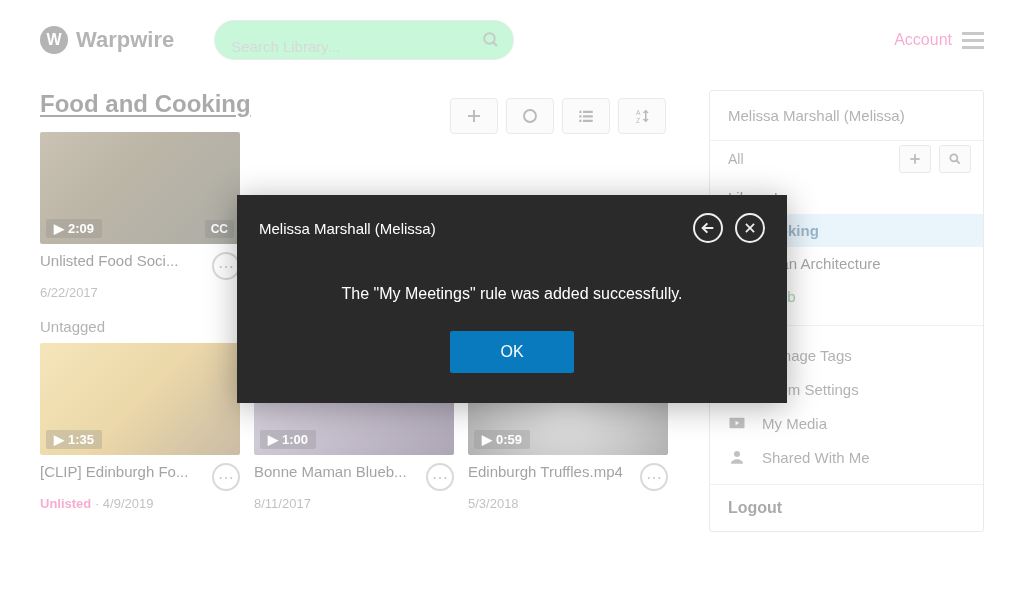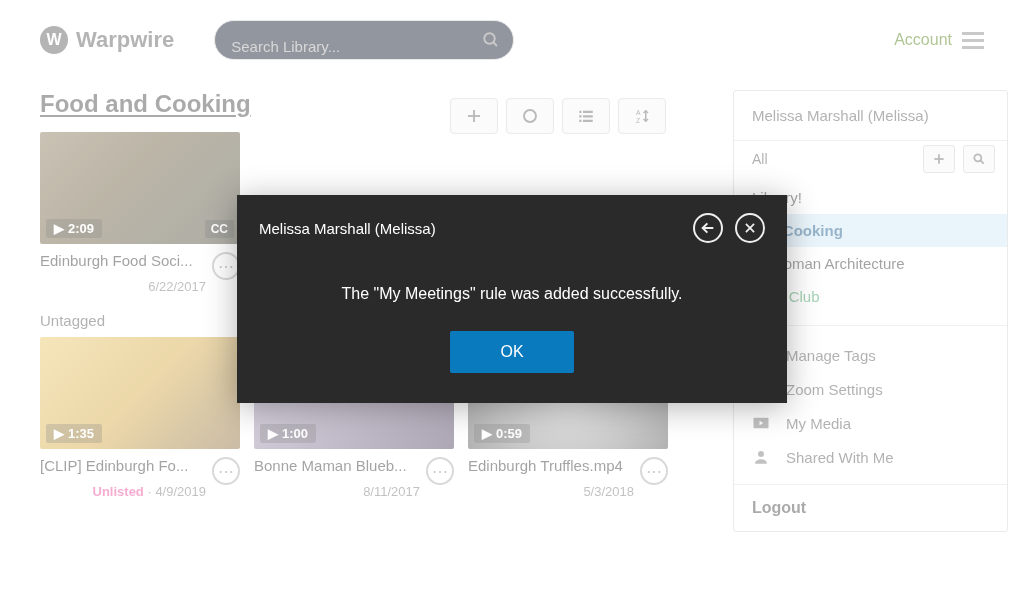--- a/index.html
+++ b/index.html
@@ -1,48 +1,48 @@
 <!DOCTYPE html>
 <html><head>
 <meta charset="utf-8">
 <style>
 * { box-sizing: border-box; margin: 0; padding: 0; }
 body { font-family: -apple-system, BlinkMacSystemFont, "Segoe UI", Helvetica, Arial, sans-serif; background: #fff; color: #333; width: 1024px; height: 600px; overflow: hidden; position: relative; }
 .header { display: flex; align-items: center; padding: 20px 40px; gap: 40px; }
 .logo { display: flex; align-items: center; gap: 8px; font-size: 22px; font-weight: 600; color: #595959; }
 .logo-circle { width: 28px; height: 28px; border-radius: 50%; background: #595959; display: flex; align-items: center; justify-content: center; color: #fff; font-weight: 700; font-size: 16px; }
 .search-box { flex: 0 0 300px; position: relative; }
-.search-box input { width: 100%; height: 40px; border: 1px solid #d0d0d0; border-radius: 20px; padding: 12px 44px 0 16px; font-size: 15px; color: #777; background: #0f172a; }
+.search-box input { width: 100%; height: 40px; border: 1px solid #d0d0d0; border-radius: 20px; padding: 12px 44px 0 16px; font-size: 15px; color: #777; background: #86efac; }
 .search-box input::placeholder { color: #aaa; }
 .search-icon-wrap { position: absolute; right: 14px; top: 50%; transform: translateY(-50%); color: #888; }
 .header-spacer { flex: 1; }
-.account { display: flex; align-items: flex-end; gap: 10px; color: #4d7c0f; font-size: 16px; }
+.account { display: flex; align-items: flex-end; gap: 10px; color: #ec4899; font-size: 16px; }
 .hamburger { display: flex; flex-direction: column; gap: 4px; }
 .hamburger span { display: block; width: 22px; height: 3px; background: #888; }
-.layout { display: flex; padding: 10px 16px 0 40px; gap: 30px; }
+.layout { display: flex; padding: 10px 40px 0 40px; gap: 30px; }
 .main { flex: 1; }
 .library-title { font-size: 24px; font-weight: 700; color: #444; text-decoration: underline; text-underline-offset: 3px; margin-bottom: 14px; }
 .tag-row { display: flex; align-items: center; gap: 8px; margin-bottom: 12px; }
 .tag-link { color: #555; text-decoration: underline; font-size: 15px; }
 .toolbar { display: flex; gap: 8px; position: absolute; left: 450px; top: 98px; }
 .toolbar button { width: 48px; height: 36px; border: 1px solid #d0d0d0; background: #f5f5f5; border-radius: 4px; display: flex; align-items: center; justify-content: center; color: #666; cursor: pointer; }
 .section-label { font-size: 15px; color: #555; margin: 18px 0 8px 0; }
 .video-row { display: flex; gap: 14px; }
 .video-card { width: 200px; }
 .thumb { width: 200px; height: 112px; background: #888 center/cover; position: relative; border-radius: 2px; }
 .thumb-food { background: linear-gradient(135deg,#8a7a5a 0%,#6b5d3d 40%,#4a4a3a 100%); }
 .thumb-peel { background: linear-gradient(135deg,#e8c766 0%,#d4a840 50%,#8a6a3a 100%); }
 .thumb-blue { background: linear-gradient(135deg,#b8b0c8 0%,#7a6a8a 60%,#4a3a5a 100%); }
 .thumb-choc { background: radial-gradient(circle,#c8c8c8 0%,#888 60%,#555 100%); }
 .duration { position: absolute; left: 6px; bottom: 6px; background: rgba(0,0,0,0.3); color: #fff; font-size: 13px; font-weight: 700; padding: 2px 8px; border-radius: 2px; display: flex; align-items: center; gap: 4px; }
 .cc-badge { position: absolute; right: 6px; bottom: 6px; background: rgba(0,0,0,0.35); color: #fff; font-size: 12px; font-weight: 700; padding: 2px 6px; border-radius: 2px; }
 .card-meta { display: flex; align-items: flex-start; justify-content: space-between; padding: 8px 0 0 0; }
 .card-text { flex: 1; overflow: hidden; }
 .card-title { font-size: 15px; color: #333; white-space: nowrap; overflow: hidden; text-overflow: ellipsis; }
-.card-sub { font-size: 13px; color: #777; margin-top: 10px; text-align: right; }
+.card-sub { font-size: 13px; color: #777; margin-top: 16px; }
 .unlisted { color: #ec4899; font-weight: 600; }
 .more-btn { width: 28px; height: 28px; border-radius: 50%; border: 2px solid #aaa; display: flex; align-items: center; justify-content: center; color: #888; flex-shrink: 0; margin-left: 6px; cursor: pointer; }
 .sidebar { width: 275px; border: 1px solid #d0d0d0; border-radius: 3px; background: #fff; }
 .side-user { padding: 16px 18px; color: #555; font-size: 15px; border-bottom: 1px solid #e0e0e0; }
 .side-header { padding: 12px 18px; font-weight: 700; font-size: 16px; color: #444; display: flex; align-items: center; gap: 8px; }
 .lib-controls { display: flex; align-items: center; padding: 4px 12px 8px 18px; gap: 8px; }
 .lib-controls .all { font-size: 14px; color: #555; flex: 1; }
 .mini-btn { width: 32px; height: 28px; border: 1px solid #ccc; background: #f7f7f7; border-radius: 3px; display: flex; align-items: center; justify-content: center; color: #666; }
 .lib-list { }
 .lib-item { padding: 8px 18px; font-size: 15px; color: #333; cursor: pointer; }
@@ -129,21 +129,21 @@
 
 
     <div class="video-row">
       <div class="video-card">
         <div class="thumb thumb-food">
           <div class="duration">▶ <span>2:09</span></div>
           <div class="cc-badge">CC</div>
         </div>
         <div class="card-meta">
           <div class="card-text">
-            <div class="card-title">Edinburgh Food Soci...</div>
+            <div class="card-title">Unlisted Food Soci...</div>
             <div class="card-sub">6/22/2017</div>
           </div>
           <div class="more-btn">⋯</div>
         </div>
       </div>
     </div>
 
     <div class="section-label">Untagged</div>
 
     <div class="video-row">

